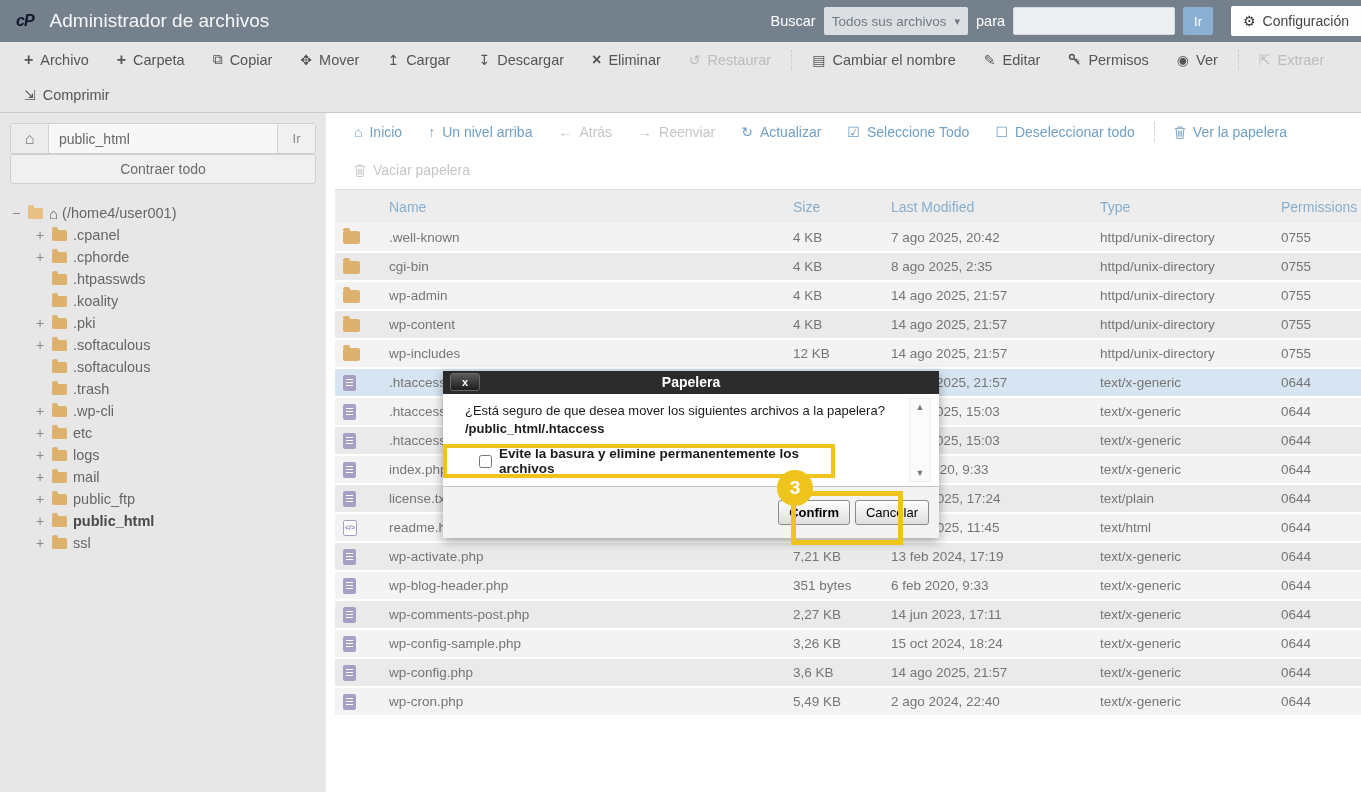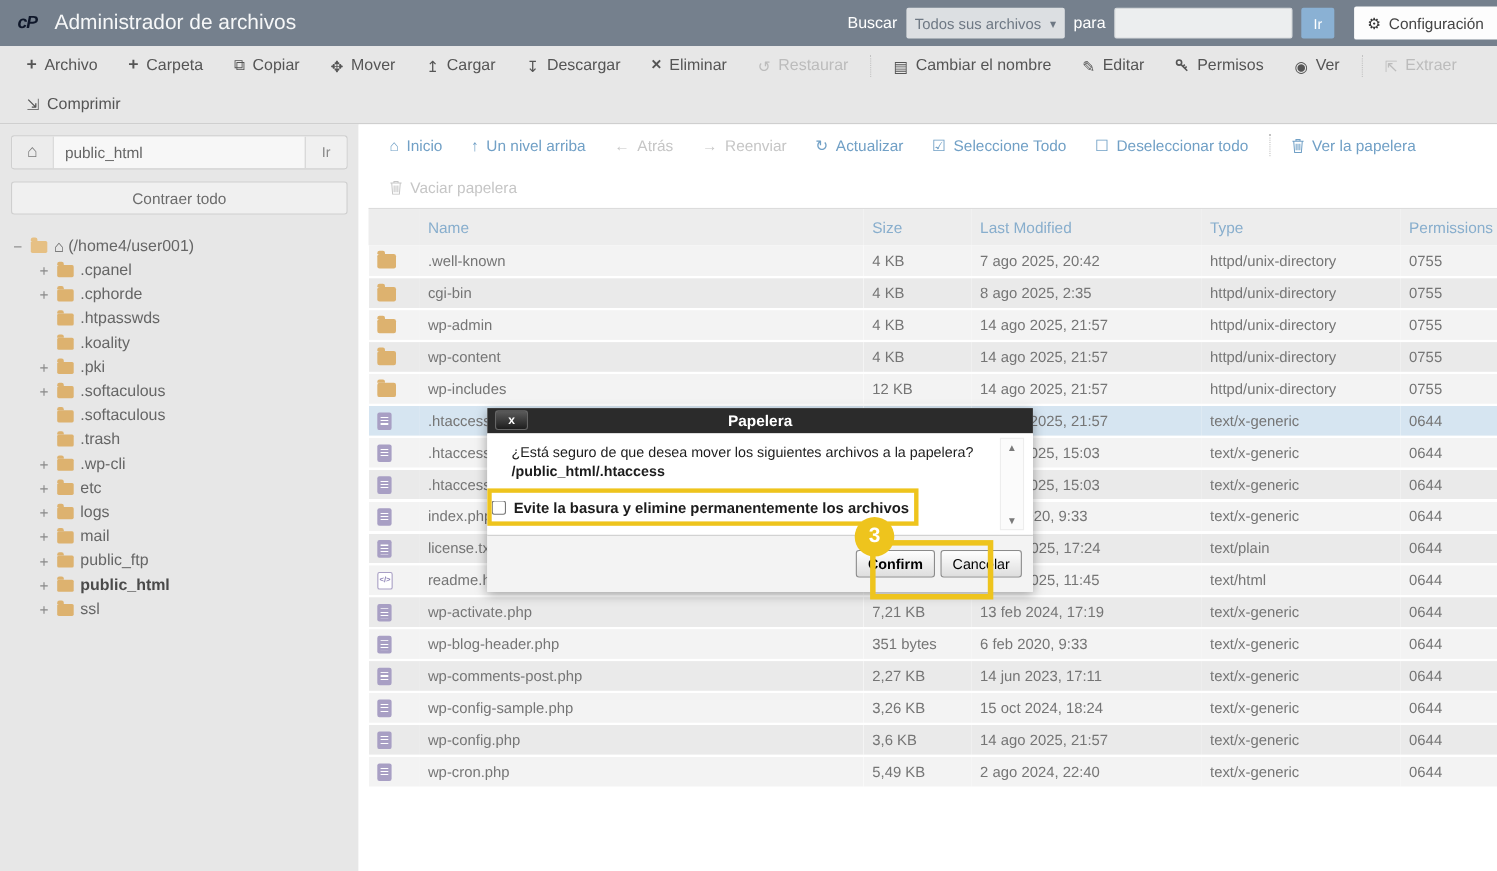--- a/index.html
+++ b/index.html
@@ -31,21 +31,21 @@
   .tb-icon.bold { font-weight:bold; font-size:16px; }
   .tb-sep { border-left:1px dotted #c2c2c2; height:20px; margin:0 6px; }
 
   
   .content { display:flex; height:680px; }
   .sidebar { width:326px; background:#e7e7e7; flex:none; padding:10px; overflow:hidden; }
   .pathbar { display:flex; height:31px; border:1px solid #cfcfcf; border-radius:3px; overflow:hidden; background:#f7f7f7; }
   .home-btn { width:38px; background:#ececec; border:none; border-right:1px solid #d4d4d4; color:#7a7a7a; font-size:16px; cursor:pointer; }
   .path-input { flex:1; border:none; background:#f7f7f7; padding:0 10px; font-size:14px; color:#666; }
   .path-go { width:38px; background:#f0f0f0; border:none; border-left:1px solid #d4d4d4; color:#8a8a8a; font-size:13px; cursor:pointer; }
-  .collapse-btn { width:100%; height:30px; margin-top:11px; background:#f0f0f0; border:1px solid #cfcfcf; border-radius:3px; color:#6b6b6b; font-size:14px; cursor:pointer; }
+  .collapse-btn { width:100%; height:30px; margin-top:0; background:#f0f0f0; border:1px solid #cfcfcf; border-radius:3px; color:#6b6b6b; font-size:14px; cursor:pointer; }
   .tree { margin-top:18px; font-size:14.5px; color:#666; }
   .tree-row { height:22px; display:flex; align-items:center; cursor:pointer; }
   .tree-row.lvl0 { padding-left:2px; }
   .tree-row.lvl1 { padding-left:26px; }
   .tree-row .exp { width:16px; color:#8a8a8a; font-size:14px; text-align:left; }
   .tree-row .exp.empty { visibility:hidden; }
   .tree-row.bold .tlabel { font-weight:bold; color:#4a4a4a; }
   .tree-home { color:#5d5d5d; font-size:15px; margin-right:4px; }
   .folder-glyph { display:inline-block; width:15px; height:11px; background:#ddb26f; border-radius:1.5px; position:relative; margin:1px 6px 0 0; flex:none; }
   .folder-glyph::before { content:""; position:absolute; top:-3px; left:0; width:6px; height:3px; background:#ddb26f; border-radius:2px 2px 0 0; }
@@ -79,21 +79,21 @@
 
   
   .dialog { position:absolute; left:443px; top:371px; width:496px; z-index:50; box-shadow:0 3px 10px rgba(0,0,0,.35); background:#fff; }
   .dlg-title { height:23px; background:#2b2b2b; color:#fff; font-weight:bold; font-size:14px; text-align:center; line-height:23px; position:relative; }
   .dlg-close { position:absolute; left:7px; top:2px; width:30px; height:18px; background:linear-gradient(#5a5a5a,#1e1e1e);
     border:1px solid #666; border-radius:3px; color:#fff; font-size:11px; font-weight:bold; line-height:15px; cursor:pointer; }
   .dlg-body { position:relative; height:92px; background:#fff; }
   .dlg-msg { position:absolute; left:22px; top:9px; font-size:13px; color:#1c1c1c; }
   .dlg-path { position:absolute; left:22px; top:27px; font-size:13px; font-weight:bold; color:#1c1c1c; }
   .dlg-check { position:absolute; left:0; top:50px; width:392px; height:34px; border:4px solid #eec41d;
-    display:flex; align-items:center; gap:7px; background:transparent; }
+    display:flex; align-items:center; padding-left:32px; gap:7px; background:transparent; }
   .dlg-check input { width:13px; height:13px; }
   .dlg-check label { font-size:13.5px; font-weight:bold; color:#1c1c1c; cursor:pointer; }
   .dlg-scroll { position:absolute; right:8px; top:4px; width:22px; height:84px; background:#fbfbfb; border:1px solid #ededed;
     display:flex; flex-direction:column; justify-content:space-between; align-items:center; padding:3px 0; }
   .dlg-scroll span { font-size:9px; color:#7a7a7a; cursor:pointer; }
   .dlg-footer { height:52px; background:#f3f3f3; border-top:1px solid #c3c3c3; display:flex; align-items:center; justify-content:flex-end; gap:5px; padding-right:10px; }
   .dlg-btn { font-size:13px; padding:4px 10px; background:linear-gradient(#fefefe,#dedede); border:1px solid #8b8b8b; border-radius:3px; color:#000; cursor:pointer; }
   .dlg-btn.confirm { font-weight:bold; }
 
   

